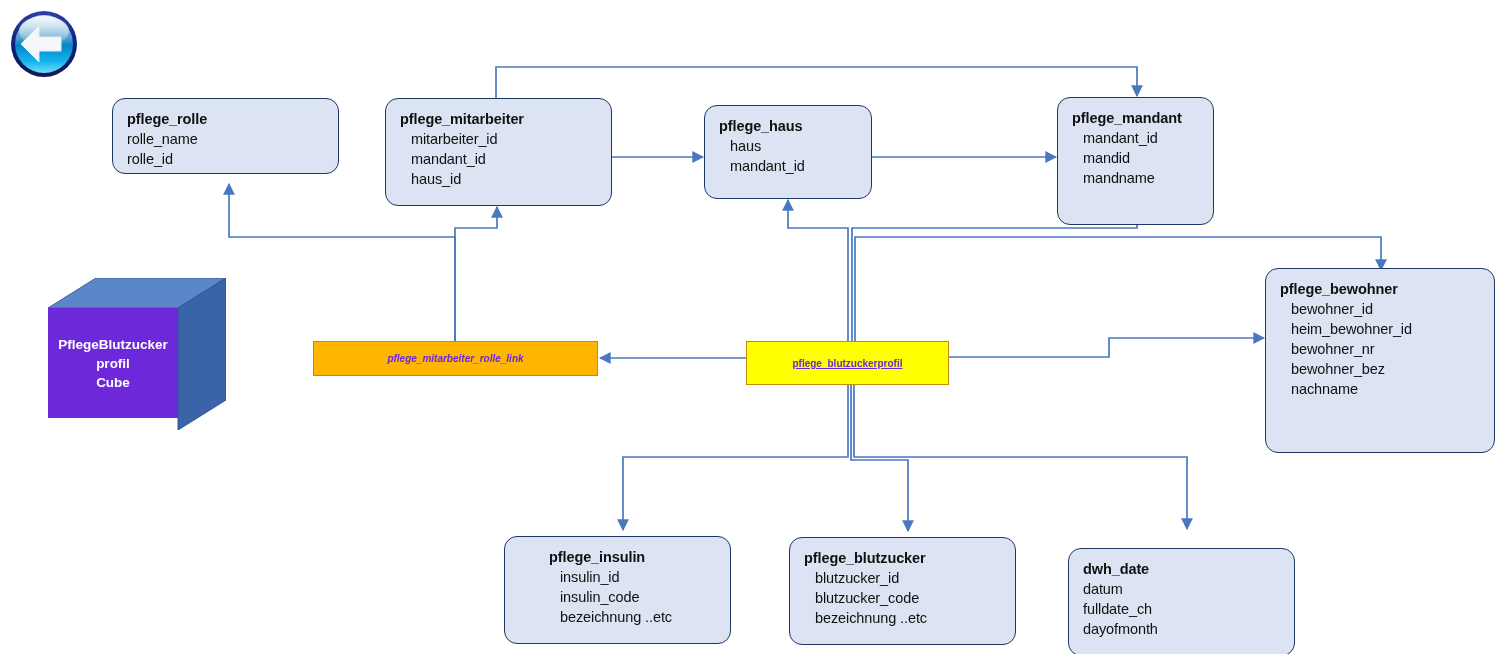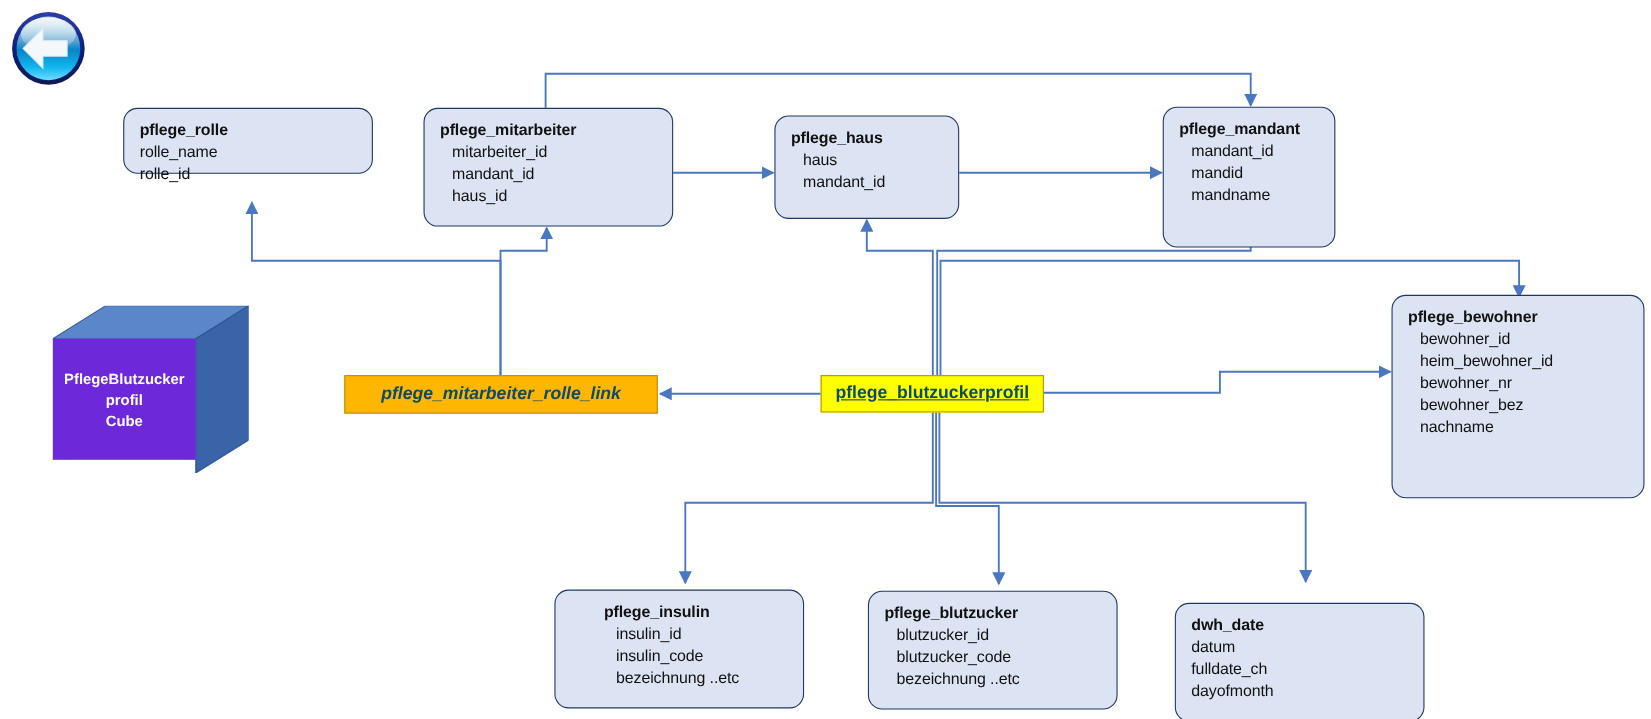--- a/index.html
+++ b/index.html
@@ -64,22 +64,22 @@
   .flat-box {
     position: absolute;
     box-sizing: border-box;
     display: flex;
     align-items: center;
     justify-content: center;
     border: 1.4px solid #bf8f00;
     z-index: 4;
   }
   .flat-box .flat-label {
-    font-size: 16px;
-    color: #0c4a6e;
+    font-size: 10px;
+    color: #6d28d9;
     white-space: nowrap;
   }
   .flat-box.link-table {
     background: #ffb600;
   }
   .flat-box.link-table .flat-label {
     font-weight: bold;
     font-style: italic;
   }
   .flat-box.fact-table {
@@ -209,21 +209,21 @@
     </svg>
     <div class="cube-face">
       <div class="cube-label">
         <div>PflegeBlutzucker</div>
         <div>profil</div>
         <div>Cube</div>
       </div>
     </div>
   </div>
 
-  <div class="entity" style="left:112px; top:98px; width:227px; height:60px;">
+  <div class="entity" style="left:112px; top:98px; width:227px; height:76px;">
     <div class="ent-title">pflege_rolle</div>
     <ul class="ent-fields">
       <li>rolle_name</li>
       <li>rolle_id</li>
     </ul>
   </div>
 
   <div class="entity indented" style="left:385px; top:98px; width:227px; height:108px;">
     <div class="ent-title">pflege_mitarbeiter</div>
     <ul class="ent-fields">
@@ -285,17 +285,17 @@
       <li>datum</li>
       <li>fulldate_ch</li>
       <li>dayofmonth</li>
     </ul>
   </div>
 
   <div class="flat-box link-table" style="left:313px; top:341px; width:285px; height:35px;">
     <span class="flat-label">pflege_mitarbeiter_rolle_link</span>
   </div>
 
-  <div class="flat-box fact-table" style="left:746px; top:341px; width:203px; height:34px;">
+  <div class="flat-box fact-table" style="left:746px; top:341px; width:203px; height:44px;">
     <span class="flat-label">pflege_blutzuckerprofil</span>
   </div>
 
 </div>
 
 </body></html>

